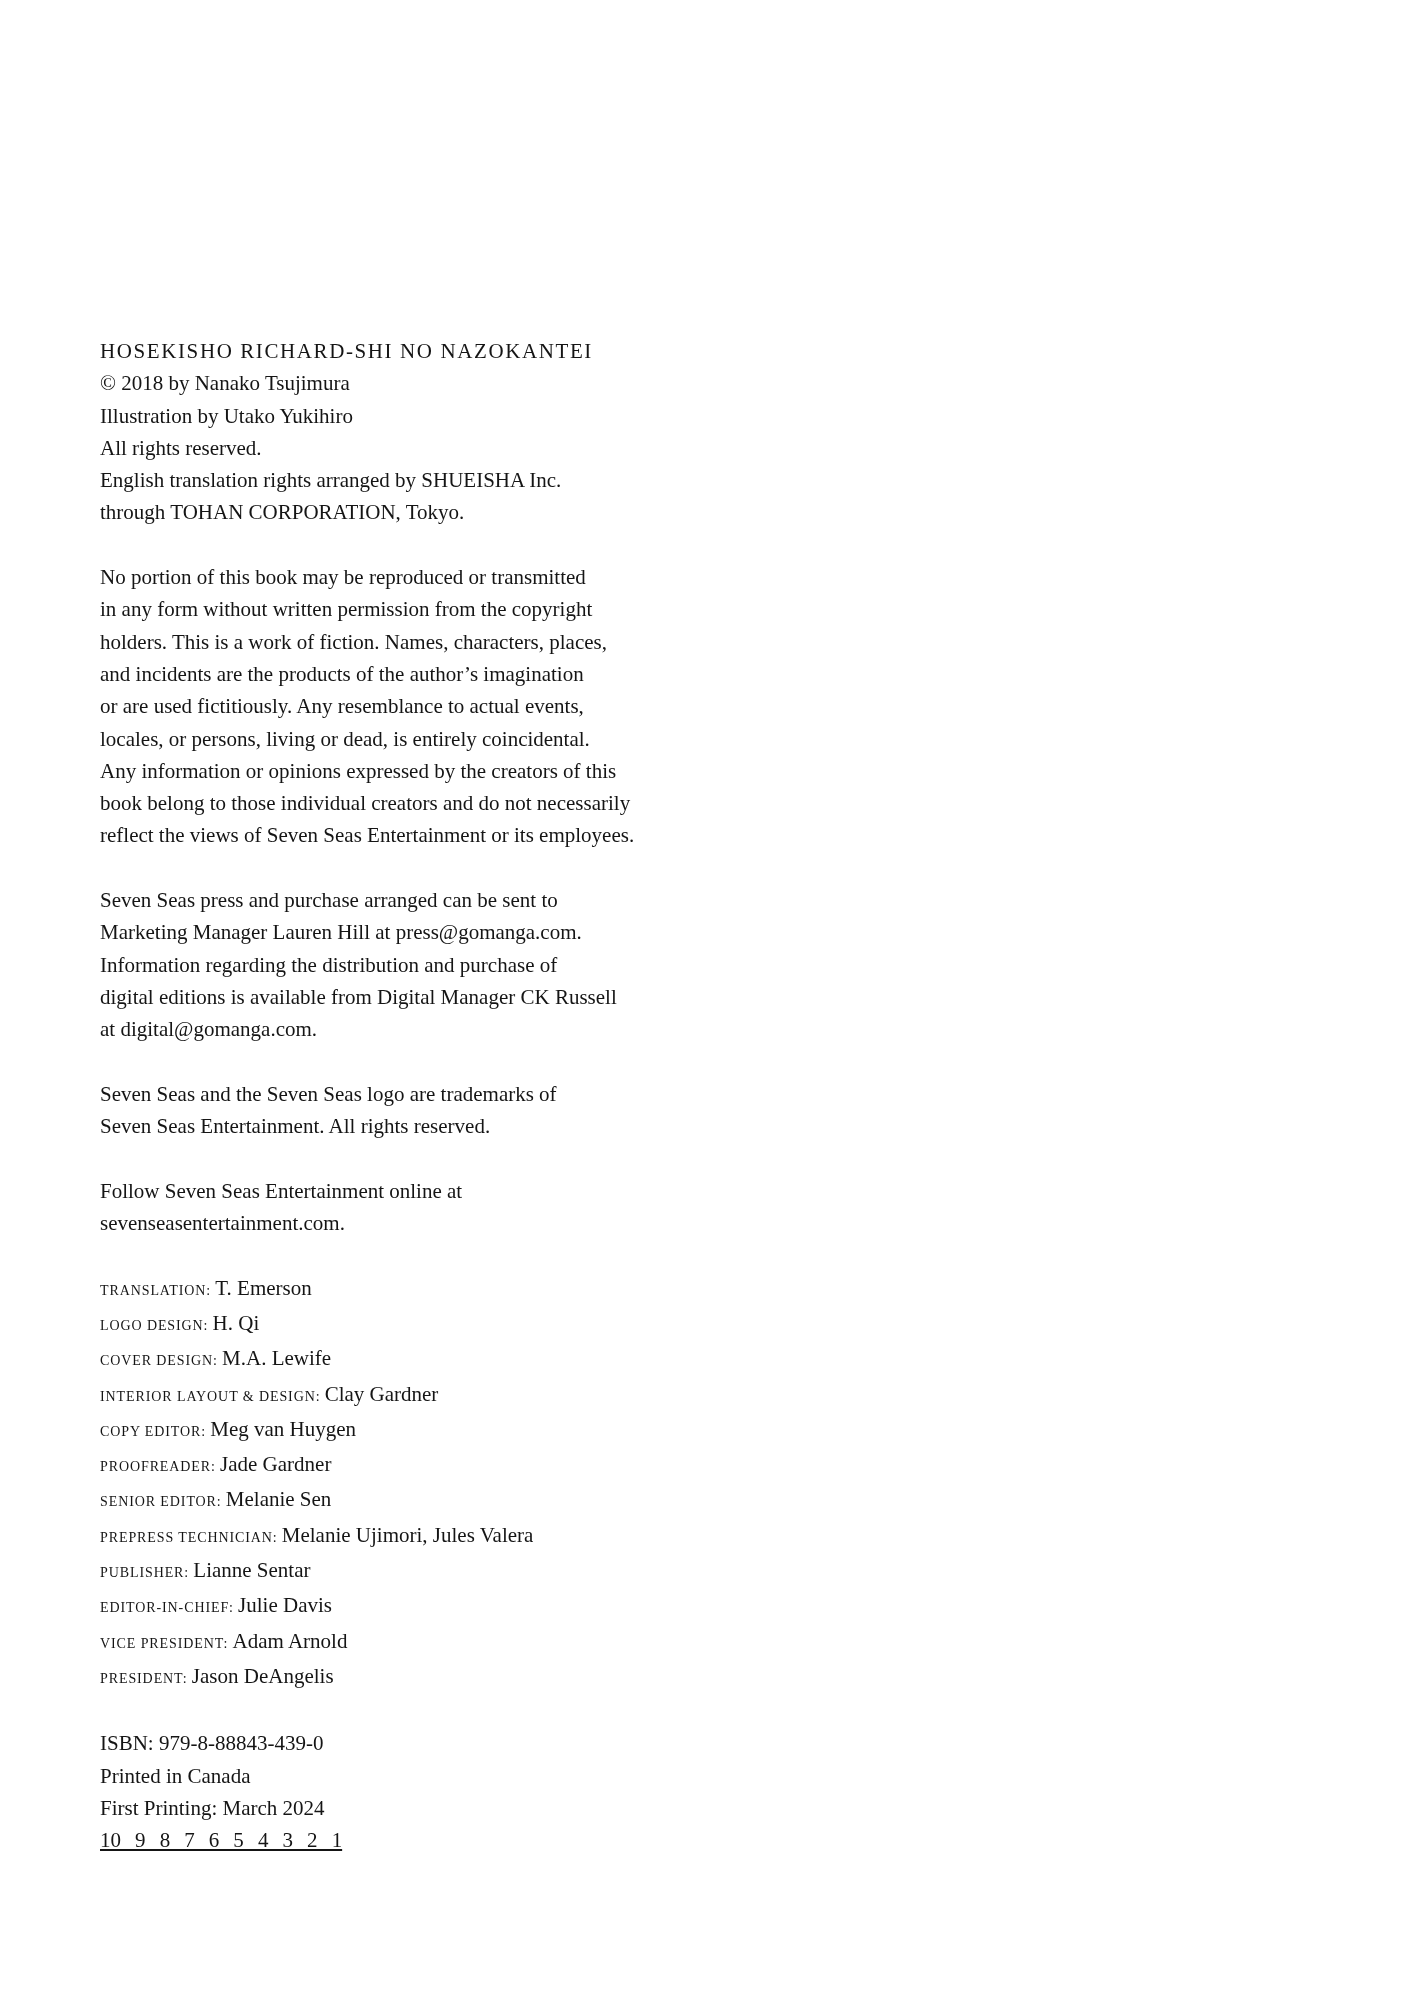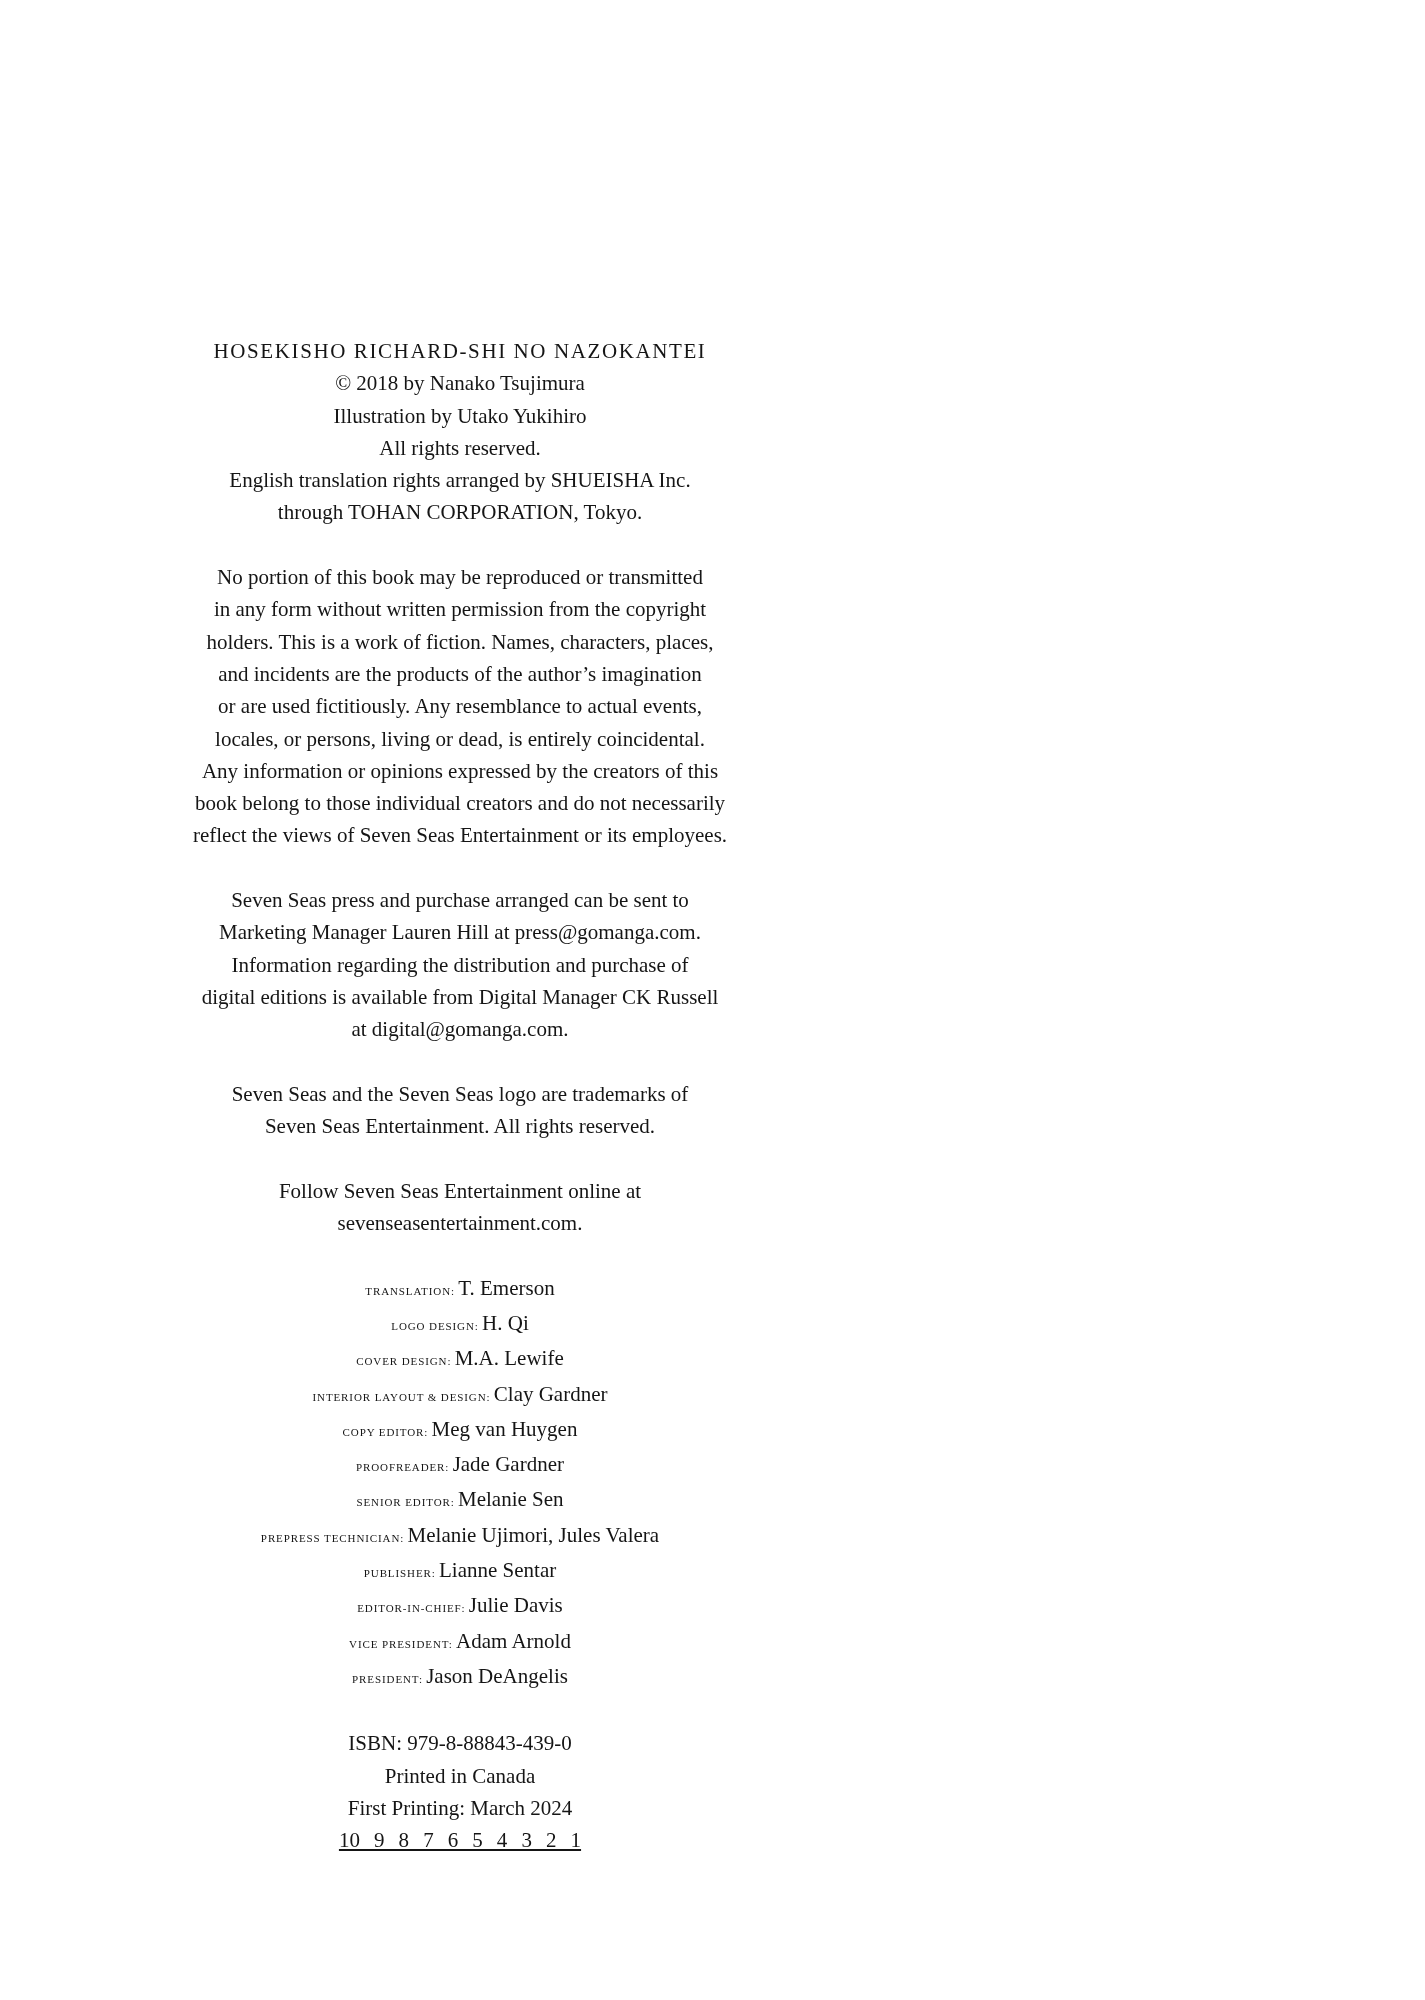--- a/index.html
+++ b/index.html
@@ -19,33 +19,32 @@
   .textblock {
     position: absolute;
     left: 100px;
     top: 335px;
     width: 720px;
     font-size: 21px;
     line-height: 32.3px;
   }
   .block {
     margin: 0 0 32.3px 0;
-    text-align: center;
   }
   .block:last-child {
     margin-bottom: 12px;
   }
   .ln {
     white-space: nowrap;
   }
   .caps {
     letter-spacing: 1.6px;
   }
   .credit .role {
-    font-size: 11px;
+    font-size: 14px;
     text-transform: uppercase;
     letter-spacing: 0.9px;
     margin-right: 0.30em;
     font-family: Liberation Serif, serif;
   }
   .printrun {
     word-spacing: 0.42em;
     text-decoration: underline;
   }
 </style>

